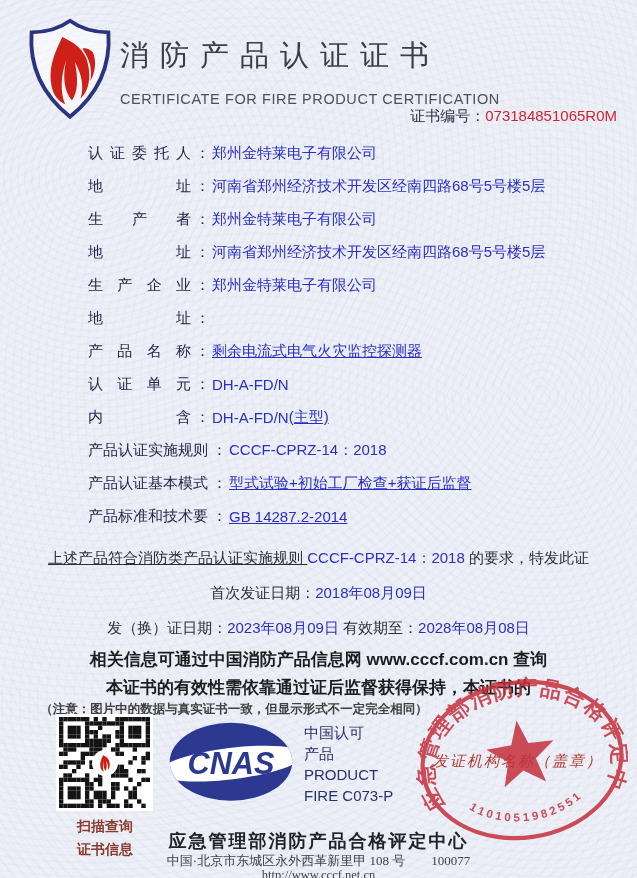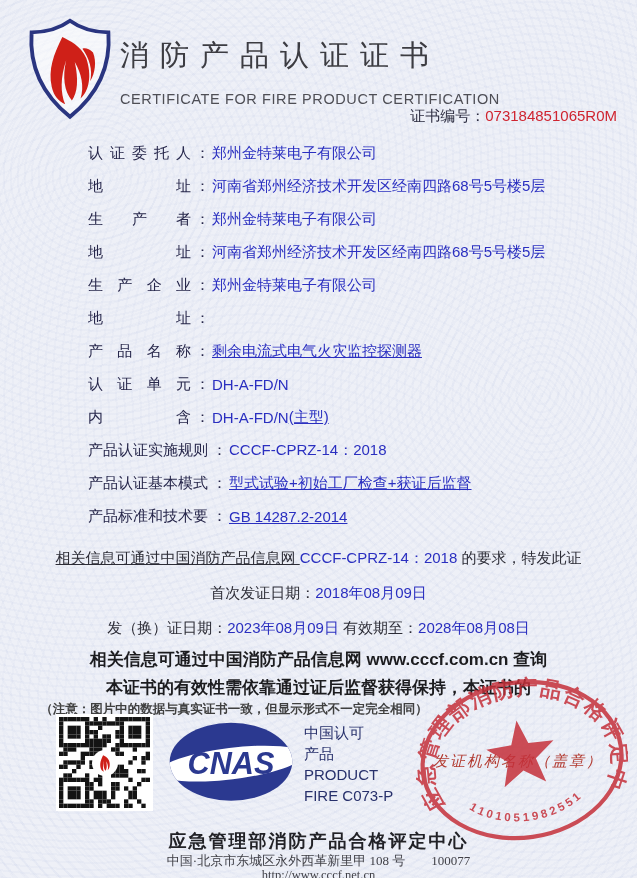--- a/index.html
+++ b/index.html
@@ -129,21 +129,21 @@
         <span class="val u">型式试验+初始工厂检查+获证后监督</span>
       </div>
     <div class="row">
         <span class="lab">产品标准和技术要</span>
         <span class="colon">：</span>
         <span class="val u">GB 14287.2-2014</span>
       </div>
   </div>
 
   <div class="center-line stmt">
-    <span class="pfx">相关信息可通过中国消防产品信息网 </span><span class="rule">CCCF-CPRZ-14：2018</span><span> 的要求，特发此证</span>
+    <span class="pfx">上述产品符合消防类产品认证实施规则 </span><span class="rule">CCCF-CPRZ-14：2018</span><span> 的要求，特发此证</span>
   </div>
   <div class="center-line d1">
     <span>首次发证日期：</span><span class="dval">2018年08月09日</span>
   </div>
   <div class="center-line d2">
     <span>发（换）证日期：</span><span class="dval">2023年08月09日</span><span> 有效期至：</span><span class="dval">2028年08月08日</span>
   </div>
 
   <div class="center-line notice">
     <div>相关信息可通过中国消防产品信息网 www.cccf.com.cn 查询</div>
@@ -380,20 +380,24 @@
         <rect x="60" y="80" width="4" height="4"></rect>
         <rect x="64" y="80" width="4" height="4"></rect>
         <rect x="76" y="80" width="4" height="4"></rect>
       </svg>
     <div class="qr-emblem">
       <svg viewBox="0 0 100 110" width="20" height="22">
         <path d="M42 22 C33 40 27 56 31 74 C33 83 38 89 45 92 C40 80 40 64 46 46 C42 64 44 78 52 88 C58 80 59 66 55 48 C62 60 65 74 61 86 C70 78 73 62 67 44 C61 31 50 26 42 22 Z" fill="#cf2018"></path>
       </svg>
     </div>
   </div>
+  <div class="qr-cap">
+    <div>扫描查询</div>
+    <div>证书信息</div>
+  </div>
 
   <div class="cnas">
     <svg viewBox="0 0 140 90">
       <defs>
           <clipPath id="ce">
             <ellipse cx="70" cy="45" rx="66" ry="42"></ellipse>
           </clipPath>
         </defs>
       <ellipse cx="70" cy="45" rx="66" ry="42" fill="#2b3990"></ellipse>
       <g clip-path="url(#ce)">

